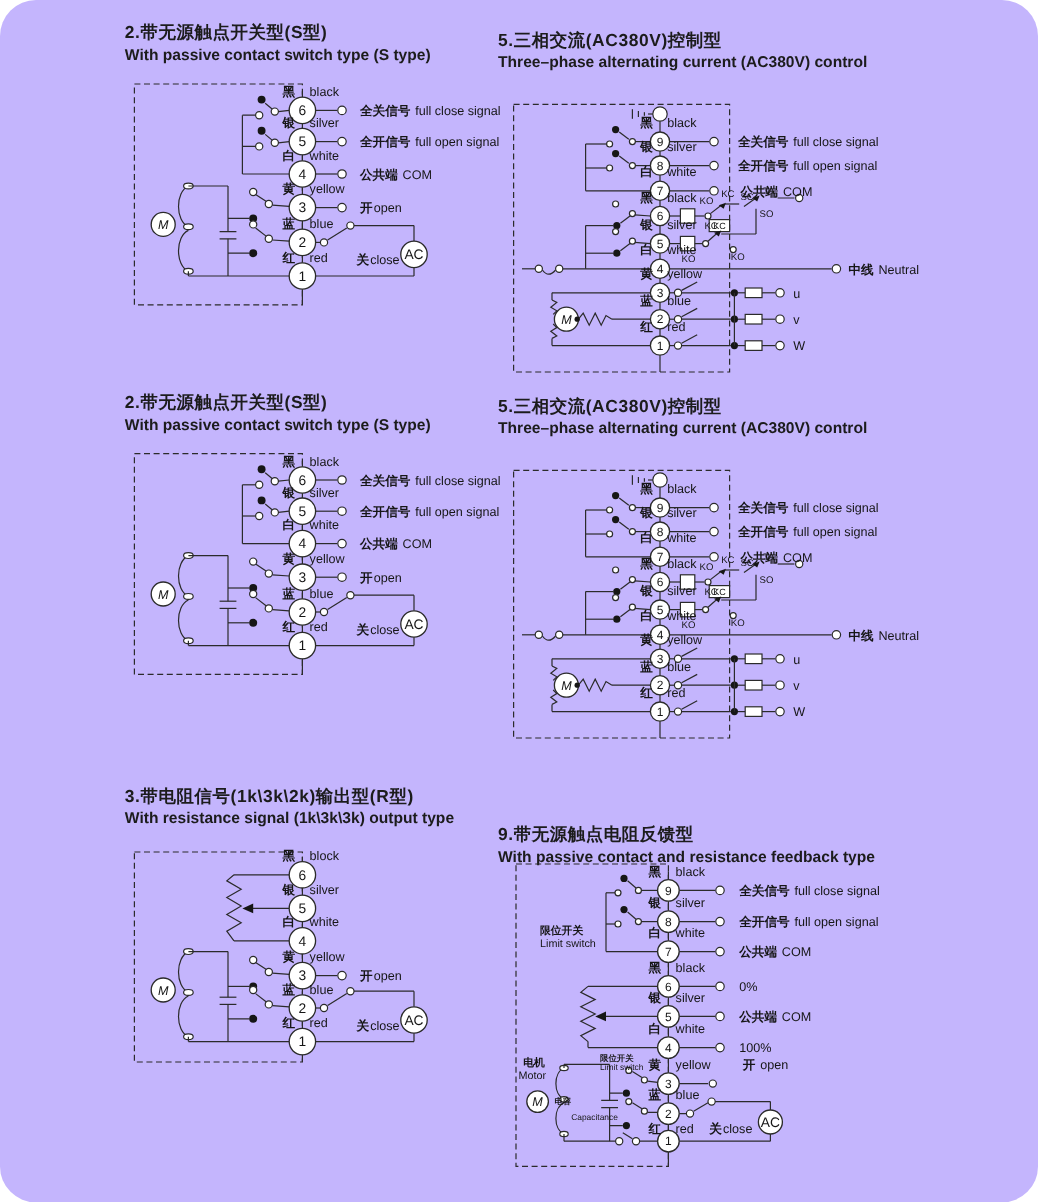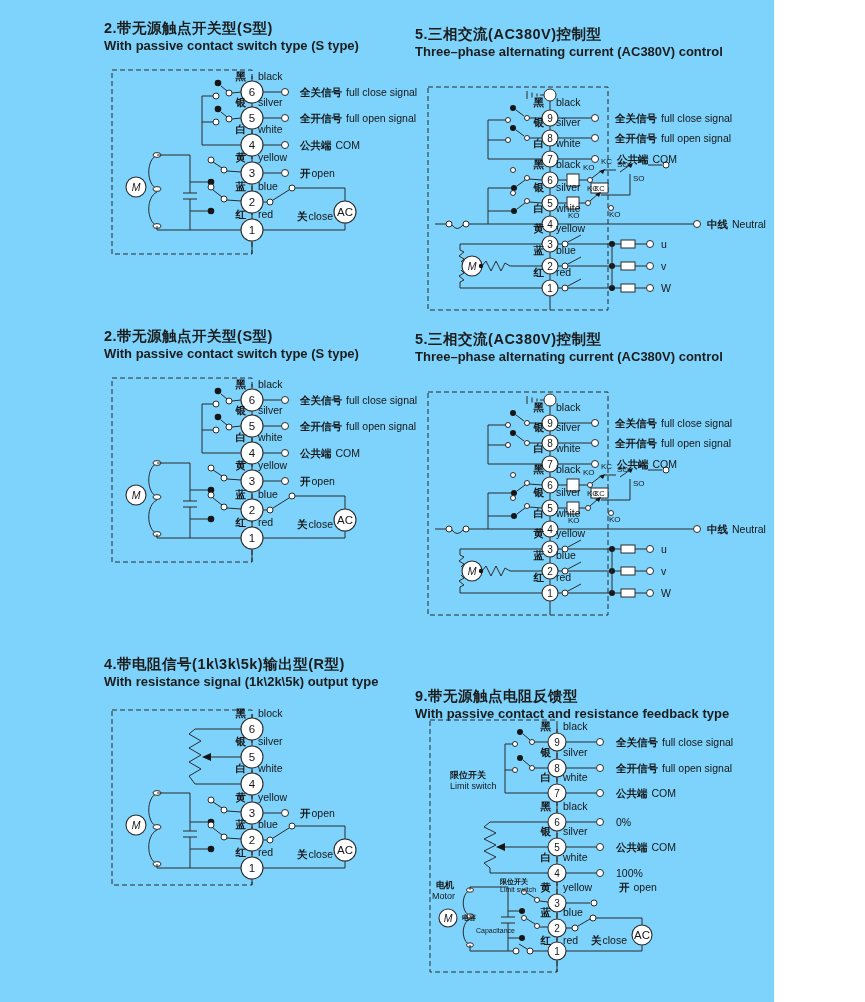--- a/index.html
+++ b/index.html
@@ -1,17 +1,17 @@
 <!DOCTYPE html>
 <html><head>
 <meta charset="utf-8">
 <style>
   html,body{margin:0;padding:0;background:#fff;}
-  #sheet{position:relative;width:774px;height:1002px;background:#7dd3fc;overflow:hidden;
-         font-family:"Liberation Sans",sans-serif;color:#1c1c1c;}
+  #sheet{position:relative;width:865px;height:1002px;background:#c4b5fd;overflow:hidden;
+         font-family:"Liberation Sans",sans-serif;color:#1c1c1c;border-radius:30px;}
   .panel{position:absolute;}
   .t-zh{font-size:14.5px;font-weight:bold;line-height:1.22;letter-spacing:.5px;}
   .t-en{font-size:13px;font-weight:bold;line-height:1.25;}
   svg.diag{position:absolute;overflow:visible;}
   svg.diag line, svg.diag path, svg.diag polyline{stroke:#2b2b2b;stroke-width:1;fill:none;}
   svg.diag .dash{fill:none;stroke:#2b2b2b;stroke-width:1;stroke-dasharray:5 3;}
   svg.diag .term{fill:#fff;stroke:#2b2b2b;stroke-width:1.1;}
   svg.diag .node{fill:#fff;stroke:#2b2b2b;stroke-width:1;}
   svg.diag .dot{fill:#161616;stroke:none;}
   svg.diag .pad{fill:#fff;stroke:#2b2b2b;stroke-width:1;}
@@ -570,22 +570,22 @@
     <text class="sm" x="194" y="137">KO</text>
     <text x="292" y="148"><tspan class="zh">中线</tspan><tspan class="en" dx="4">Neutral</tspan></text>
     <text class="en" x="246" y="168">u</text>
     <text class="en" x="246" y="190">v</text>
     <text class="en" x="246" y="212">W</text>
   </svg>
 </div>
 
 <div class="panel" style="left:100px;top:650px;width:330px;height:300px;">
   <div style="margin-left:4px;padding-top:6px;">
-    <div class="t-zh">4.带电阻信号(1k\3k\5k)输出型(R型)</div>
-    <div class="t-en">With resistance signal (1k\2k\5k) output type</div>
+    <div class="t-zh">3.带电阻信号(1k\3k\2k)输出型(R型)</div>
+    <div class="t-en">With resistance signal (1k\3k\3k) output type</div>
   </div>
   <svg class="diag" style="left:0;top:50px;" width="320" height="200" viewBox="0 0 320 200">
     <g>
       <rect class="dash" x="12" y="10" width="140" height="175"></rect>
       <line x1="152" y1="14" x2="152" y2="185"></line>
       <circle class="term" cx="36" cy="125" r="10"></circle>
       <path d="M57,93 C46,98 46,122 57,127"></path>
           <path d="M57,130 C46,135 46,159 57,164"></path>
       <ellipse class="pad" cx="57" cy="93" rx="4" ry="2.4"></ellipse>
           <ellipse class="pad" cx="57" cy="127" rx="4" ry="2.4"></ellipse>

